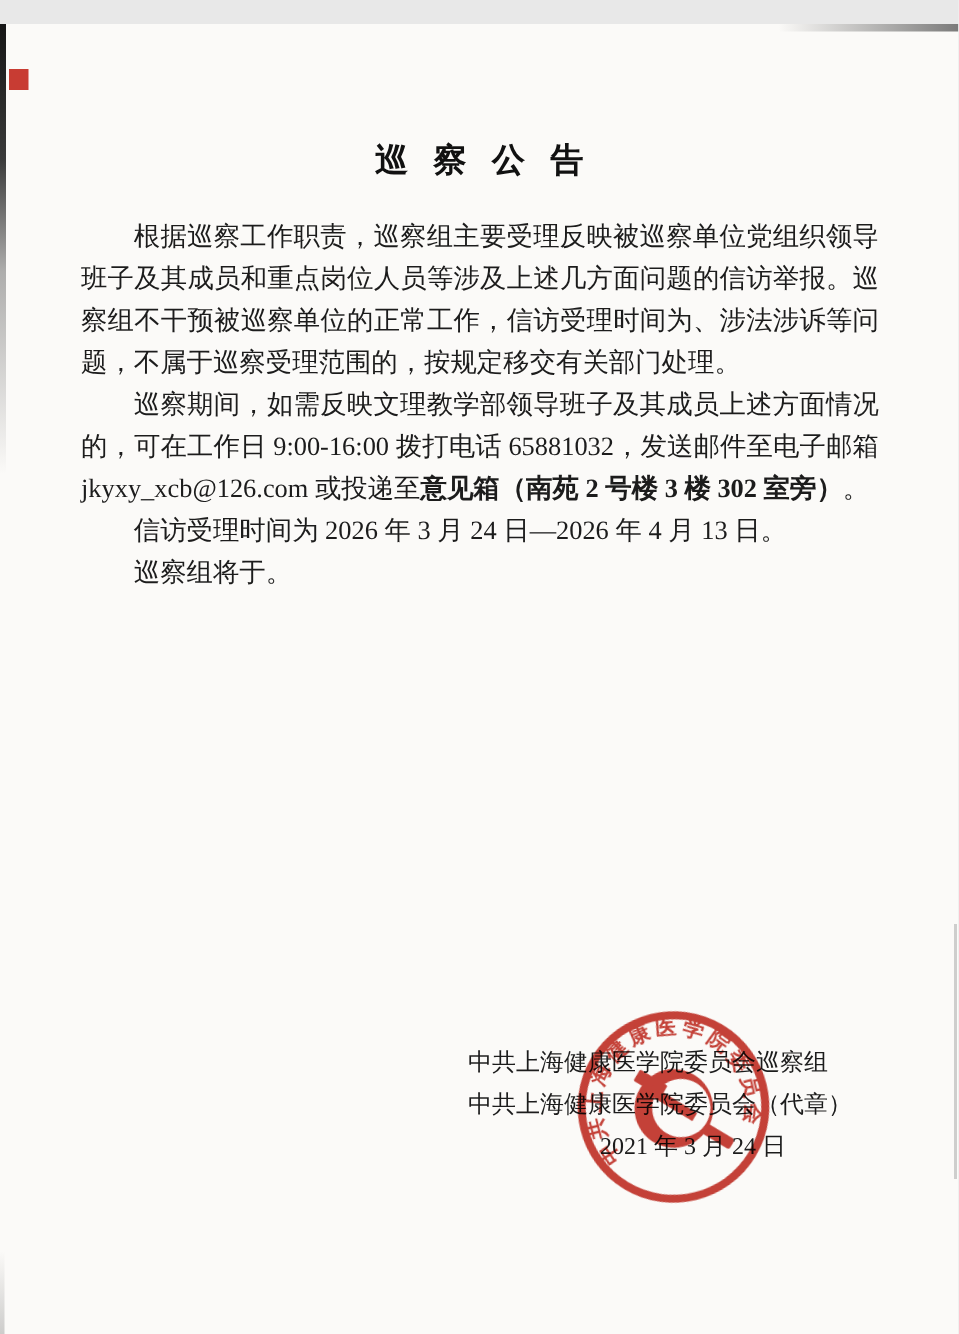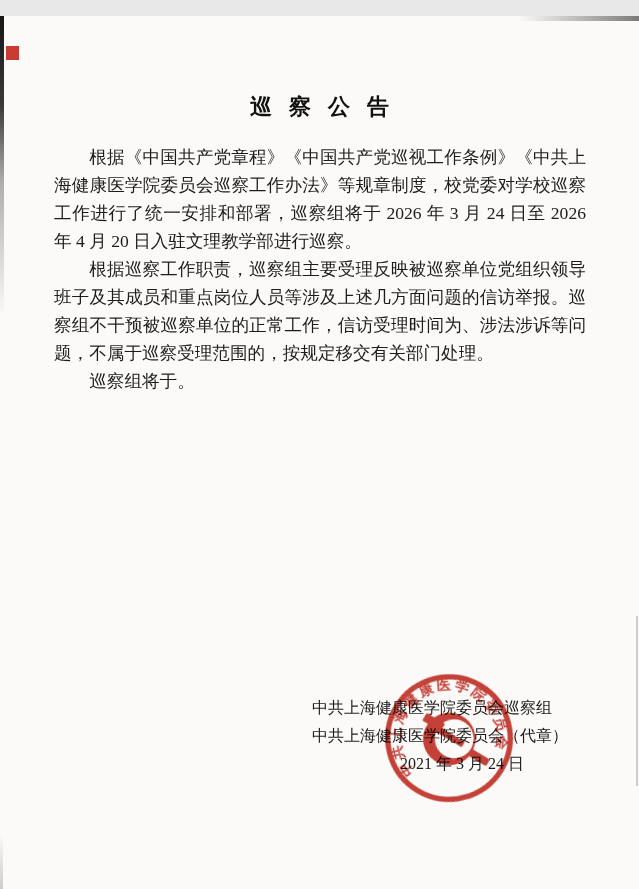--- a/index.html
+++ b/index.html
@@ -70,22 +70,23 @@
 
   <div class="edge-left"></div>
   <div class="edge-left-low"></div>
   <div class="edge-top-right"></div>
   <div class="edge-right-mid"></div>
   <div class="red-mark"></div>
 
   <h1 class="title">巡察公告</h1>
 
   <div class="body-text">
-    <p>根据《中国共产党章程》《中国共产党巡视工作条例》《中共上海健康医学院委员会巡察工作办法》等规章制度，校党委对学校巡察工作进行了统一安排和部署，巡察组将于 2026 年 3 月 24 日至 2026 年 4 月 20 日入驻文理教学部进行巡察。</p>
     <p>根据巡察工作职责，巡察组主要受理反映被巡察单位党组织领导班子及其成员和重点岗位人员等涉及上述几方面问题的信访举报。巡察组不干预被巡察单位的正常工作，信访受理时间为、涉法涉诉等问题，不属于巡察受理范围的，按规定移交有关部门处理。</p>
+    <p><span>巡察期间，如需反映文理教学部领导班子及其成员上述方面情况的，可在工作日 9:00-16:00 拨打电话 65881032，发送邮件至电子邮箱 jkyxy_xcb@126.com 或投递至</span><strong>意见箱（南苑 2 号楼 3 楼 302 室旁）</strong><span>。</span></p>
+    <p>信访受理时间为 2026 年 3 月 24 日—2026 年 4 月 13 日。</p>
     <p>巡察组将于。</p>
   </div>
 
   <div class="sig sig1">中共上海健康医学院委员会巡察组</div>
   <div class="sig sig2">中共上海健康医学院委员会（代章）</div>
   <div class="sig sig-date">2021 年 3 月 24 日</div>
 
   <svg class="seal" viewBox="0 0 140 140" aria-hidden="true">
     <defs>
       <path id="sealArc" d="M 26.7 95 A 50 50 0 1 1 113.3 95"></path>

